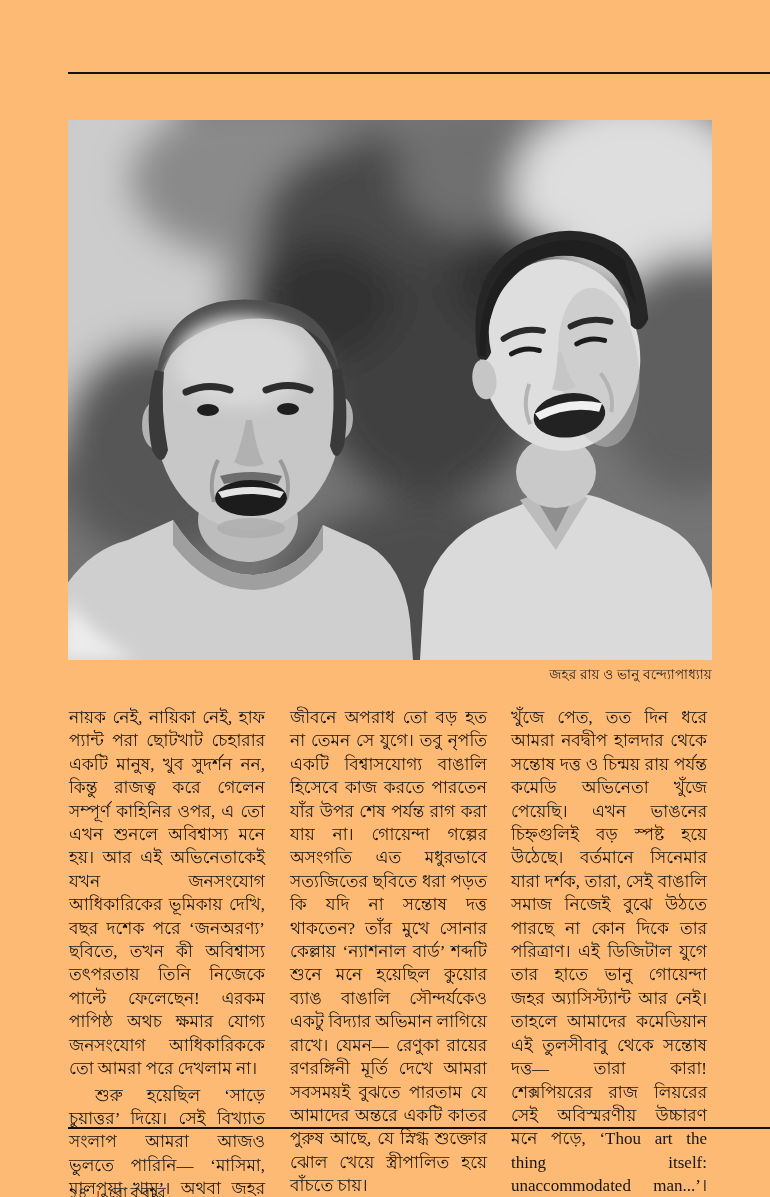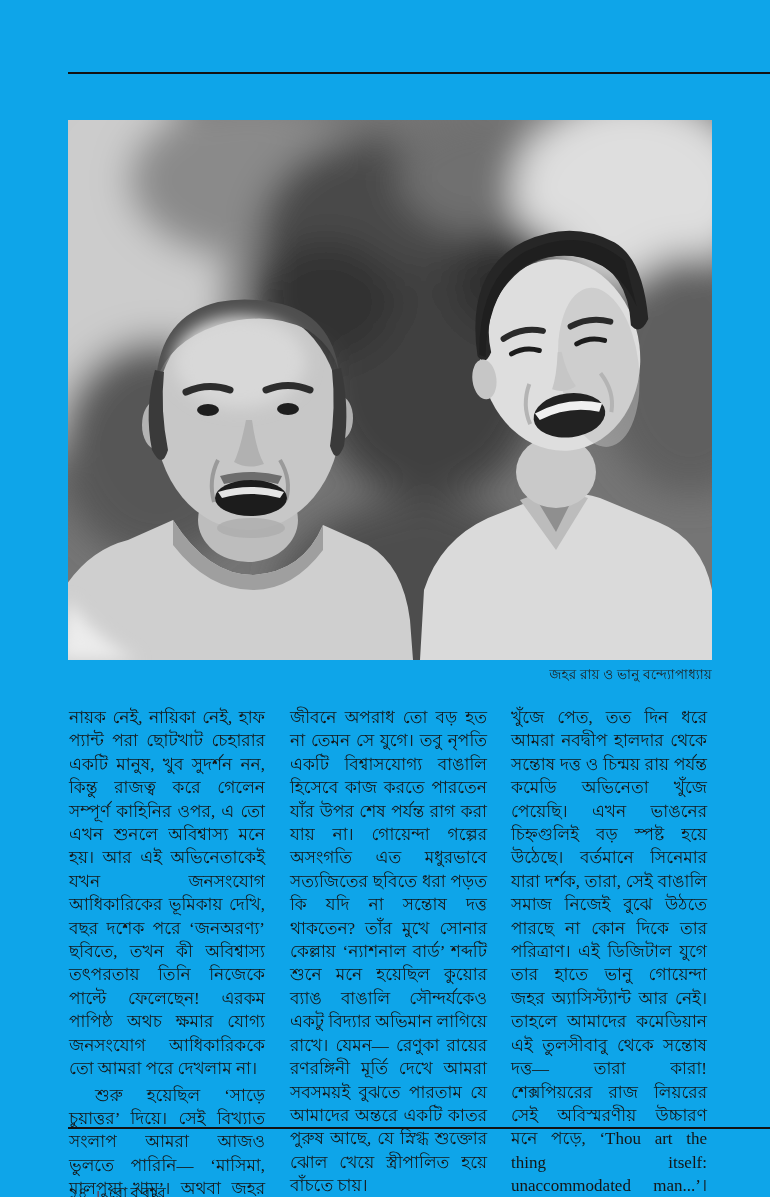--- a/index.html
+++ b/index.html
@@ -1,19 +1,19 @@
 <!DOCTYPE html>
 <html lang="bn"><head>
 <meta charset="utf-8">
 <style>
   * { margin:0; padding:0; box-sizing:border-box; }
   html,body { background:#ffffff; }
   .page {
     position:relative; width:770px; height:1197px;
-    background:#0ea5e9; overflow:hidden;
+    background:#fdba74; overflow:hidden;
     font-family:"Liberation Serif", serif; color:#1b1b1b;
   }
   .rule { position:absolute; left:68px; right:0; background:#121212; }
   .rule.top { top:72px; height:1.5px; }
   .rule.bottom { top:1127px; height:2px; }
 
   .photo {
     position:absolute; left:68px; top:120px; width:644px; height:540px;
     background:#767676; overflow:hidden;
   }

